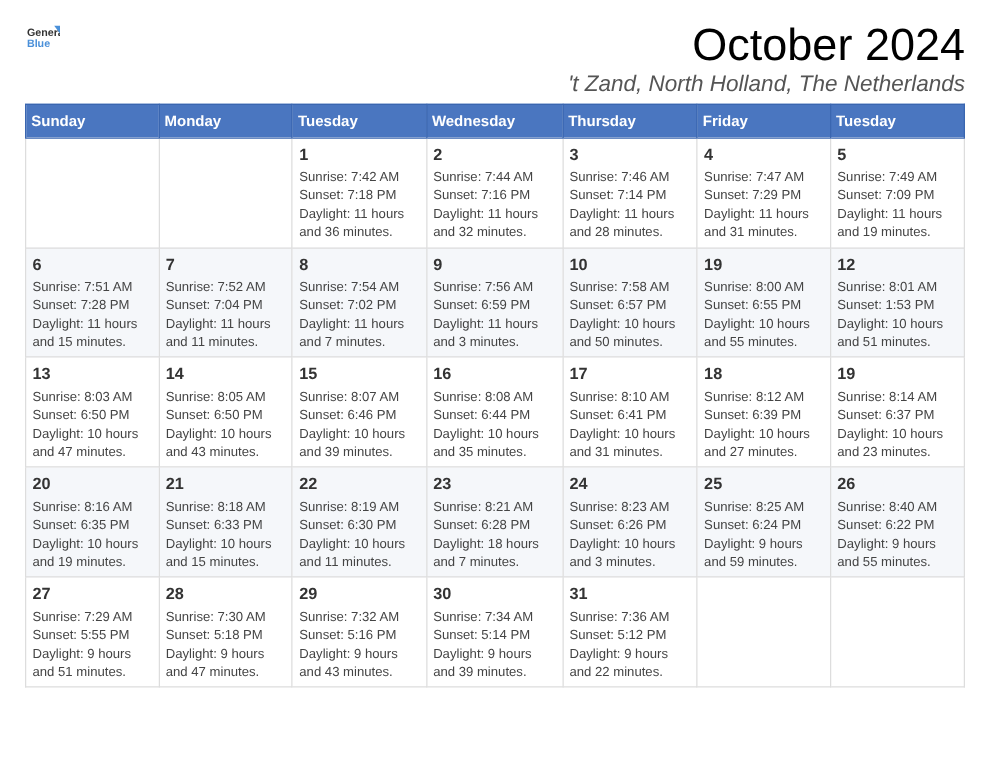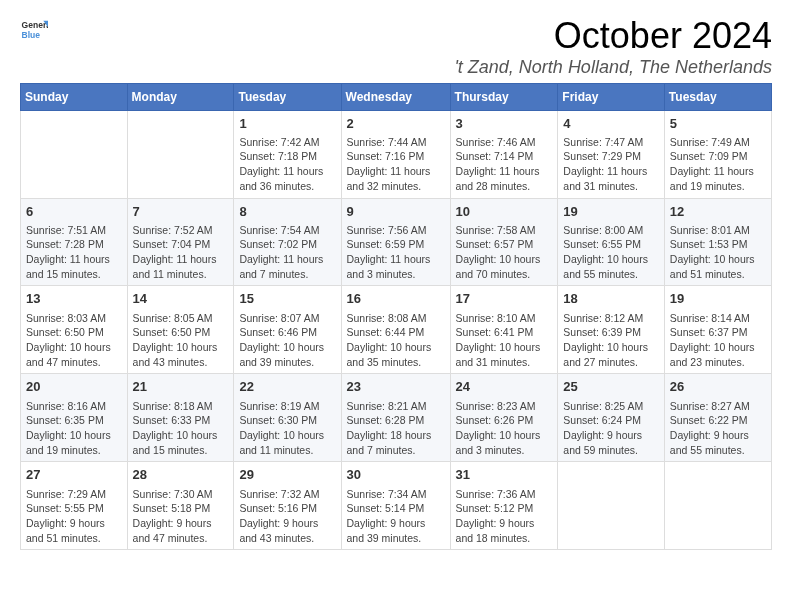--- a/index.html
+++ b/index.html
@@ -154,21 +154,21 @@
           <td>
             <span class="day-num">8</span>
             <div class="day-info"><span>Sunrise: 7:54 AM</span><br><span>Sunset: 7:02 PM</span><br><span>Daylight: 11 hours and 7 minutes.</span></div>
           </td>
           <td>
             <span class="day-num">9</span>
             <div class="day-info"><span>Sunrise: 7:56 AM</span><br><span>Sunset: 6:59 PM</span><br><span>Daylight: 11 hours and 3 minutes.</span></div>
           </td>
           <td>
             <span class="day-num">10</span>
-            <div class="day-info"><span>Sunrise: 7:58 AM</span><br><span>Sunset: 6:57 PM</span><br><span>Daylight: 10 hours and 70 minutes.</span></div>
+            <div class="day-info"><span>Sunrise: 7:58 AM</span><br><span>Sunset: 6:57 PM</span><br><span>Daylight: 10 hours and 50 minutes.</span></div>
           </td>
           <td>
             <span class="day-num">19</span>
             <div class="day-info"><span>Sunrise: 8:00 AM</span><br><span>Sunset: 6:55 PM</span><br><span>Daylight: 10 hours and 55 minutes.</span></div>
           </td>
           <td>
             <span class="day-num">12</span>
             <div class="day-info"><span>Sunrise: 8:01 AM</span><br><span>Sunset: 1:53 PM</span><br><span>Daylight: 10 hours and 51 minutes.</span></div>
           </td>
         </tr>
@@ -222,21 +222,21 @@
           <td>
             <span class="day-num">24</span>
             <div class="day-info"><span>Sunrise: 8:23 AM</span><br><span>Sunset: 6:26 PM</span><br><span>Daylight: 10 hours and 3 minutes.</span></div>
           </td>
           <td>
             <span class="day-num">25</span>
             <div class="day-info"><span>Sunrise: 8:25 AM</span><br><span>Sunset: 6:24 PM</span><br><span>Daylight: 9 hours and 59 minutes.</span></div>
           </td>
           <td>
             <span class="day-num">26</span>
-            <div class="day-info"><span>Sunrise: 8:27 AM</span><br><span>Sunset: 6:22 PM</span><br><span>Daylight: 9 hours and 55 minutes.</span></div>
+            <div class="day-info"><span>Sunrise: 8:40 AM</span><br><span>Sunset: 6:22 PM</span><br><span>Daylight: 9 hours and 55 minutes.</span></div>
           </td>
         </tr>
         <tr>
           <td>
             <span class="day-num">27</span>
             <div class="day-info"><span>Sunrise: 7:29 AM</span><br><span>Sunset: 5:55 PM</span><br><span>Daylight: 9 hours and 51 minutes.</span></div>
           </td>
           <td>
             <span class="day-num">28</span>
             <div class="day-info"><span>Sunrise: 7:30 AM</span><br><span>Sunset: 5:18 PM</span><br><span>Daylight: 9 hours and 47 minutes.</span></div>
@@ -244,20 +244,20 @@
           <td>
             <span class="day-num">29</span>
             <div class="day-info"><span>Sunrise: 7:32 AM</span><br><span>Sunset: 5:16 PM</span><br><span>Daylight: 9 hours and 43 minutes.</span></div>
           </td>
           <td>
             <span class="day-num">30</span>
             <div class="day-info"><span>Sunrise: 7:34 AM</span><br><span>Sunset: 5:14 PM</span><br><span>Daylight: 9 hours and 39 minutes.</span></div>
           </td>
           <td>
             <span class="day-num">31</span>
-            <div class="day-info"><span>Sunrise: 7:36 AM</span><br><span>Sunset: 5:12 PM</span><br><span>Daylight: 9 hours and 18 minutes.</span></div>
+            <div class="day-info"><span>Sunrise: 7:36 AM</span><br><span>Sunset: 5:12 PM</span><br><span>Daylight: 9 hours and 22 minutes.</span></div>
           </td>
           <td class="empty-cell"></td>
           <td class="empty-cell"></td>
         </tr>
       </tbody>
   </table>
 </div>
 
 </body></html>

